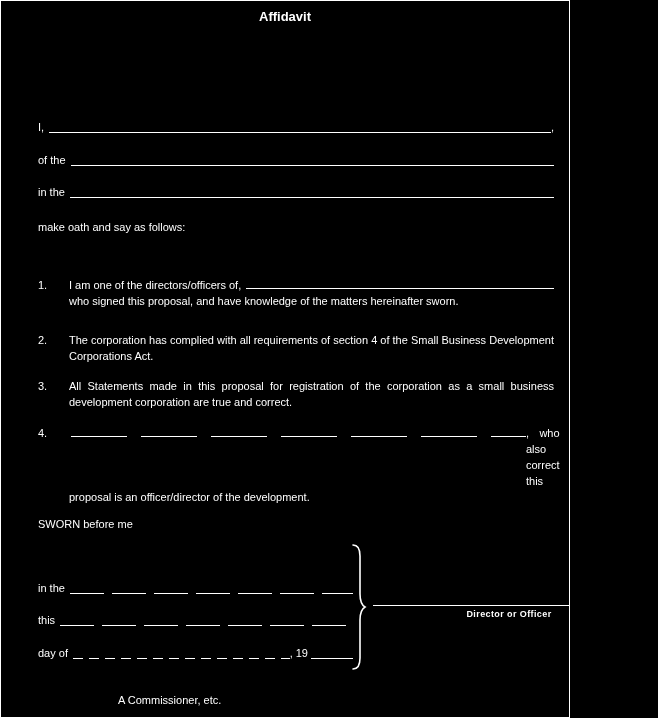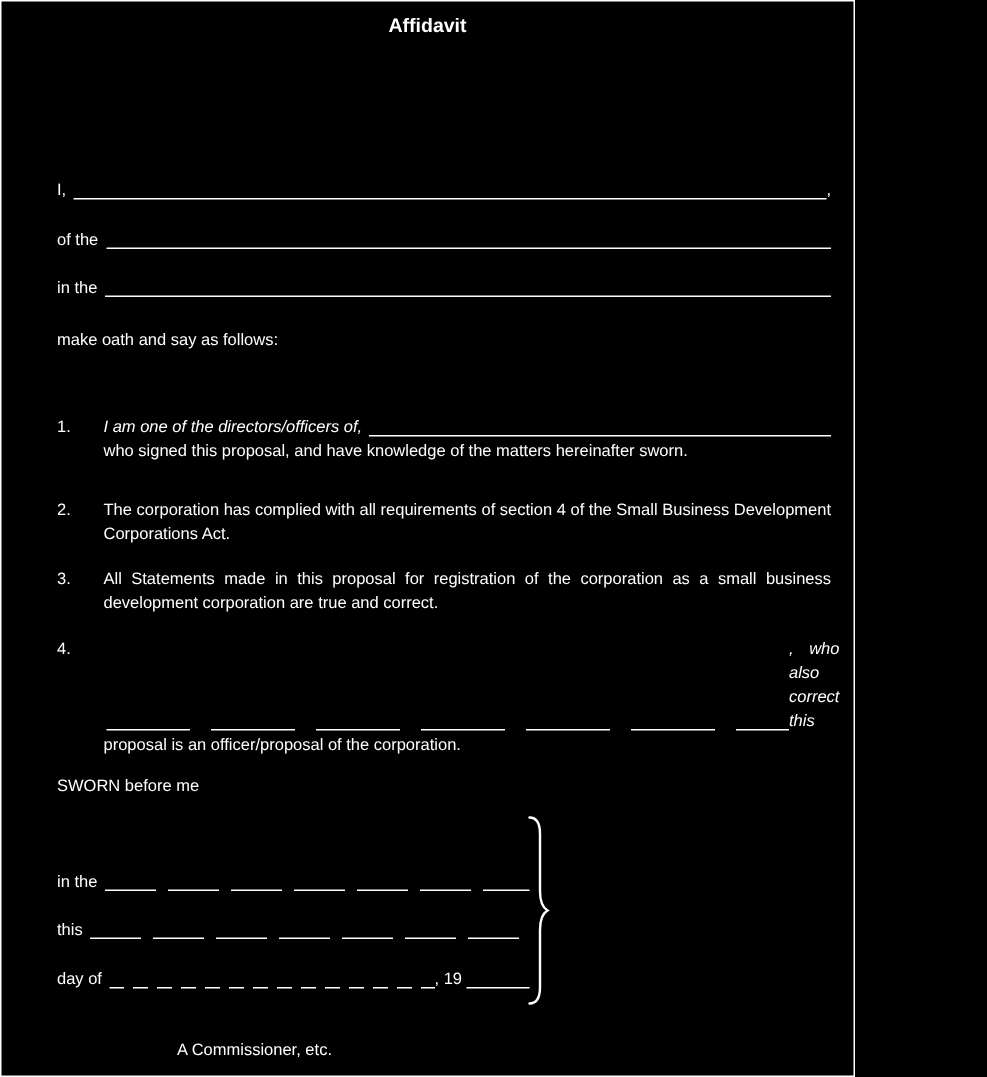--- a/index.html
+++ b/index.html
@@ -51,21 +51,21 @@
   }
   .item {
     position: absolute;
     left: 37px;
     right: 15px;
     display: flex;
     line-height: 16px;
   }
   .item .num { width: 31px; flex: none; }
   .item .body { flex: 1; text-align: justify; }
-  .item .body .flexline { display: flex; align-items: flex-end; font-style: italic; }
+  .item .body .flexline { display: flex; align-items: flex-start; }
   .item .body .flexline .fill { margin-bottom: 2px; }
   .blank4 {
     width: 455px;
     flex: none;
     height: 12px;
     background: repeating-linear-gradient(90deg, var(--ink) 0 56px, transparent 56px 70px) bottom left / 100% 1px no-repeat;
     margin: 0 0 2px 2px;
   }
   .jurat-row { width: 315px; right: auto; }
   .brace {
@@ -138,21 +138,21 @@
     <div class="body">All Statements made in this proposal for registration of the corporation as a small business development corporation are true and correct.</div>
   </div>
 
   <div class="item" style="top:424px">
     <span class="num">4.</span>
     <div class="body">
       <div class="flexline">
         <span class="blank4"></span>
         <span class="lbl">, who also correct this</span>
       </div>
-      <div>proposal is an officer/proposal of the corporation.</div>
+      <div>proposal is an officer/director of the development.</div>
     </div>
   </div>
 
   <div class="row jurat-row" style="top:517px">
     <span class="lbl">SWORN before me</span>
   </div>
 
 
   <div class="row jurat-row" style="top:581px">
     <span class="lbl">in the</span>
@@ -170,16 +170,20 @@
     <span class="lbl">, 19</span>
     <span class="year-fill"></span>
   </div>
 
   <div class="brace">
     <svg width="18" height="128" viewBox="0 0 18 128" aria-hidden="true">
       <path d="M3 2 Q10 2 10 13 L10 51 Q10 61 15 64 Q10 67 10 77 L10 115 Q10 126 3 126" fill="none" stroke="#ffffff" stroke-width="1.6" stroke-linecap="round"></path>
     </svg>
   </div>
 
+  <div class="sig-block">
+    <div class="sig-line"></div>
+    <div class="sig-label">Director or Officer</div>
+  </div>
 
   <div class="commissioner">A Commissioner, etc.</div>
 
 </div>
 
 </body></html>

